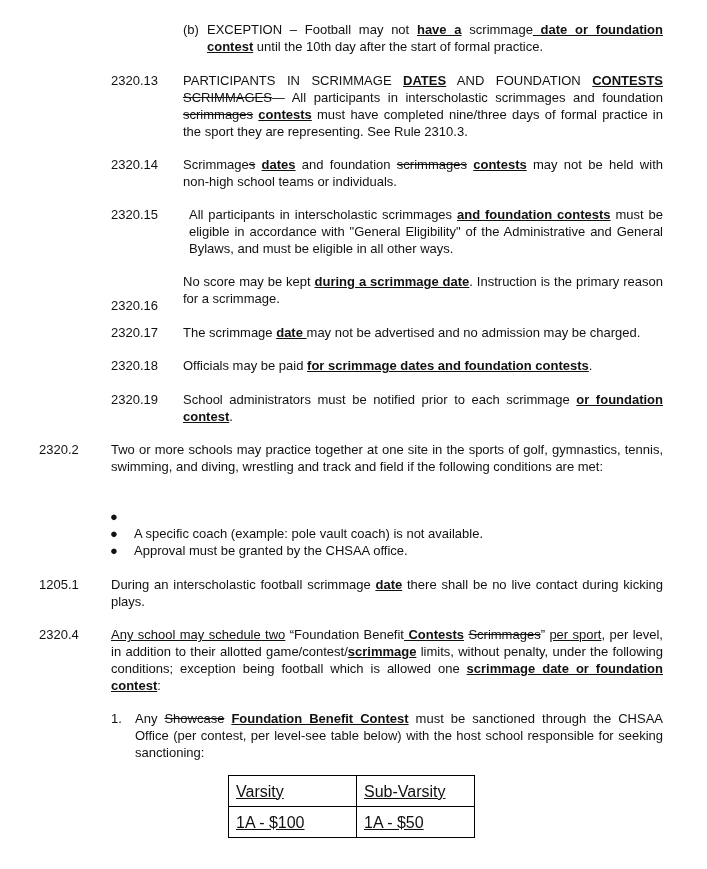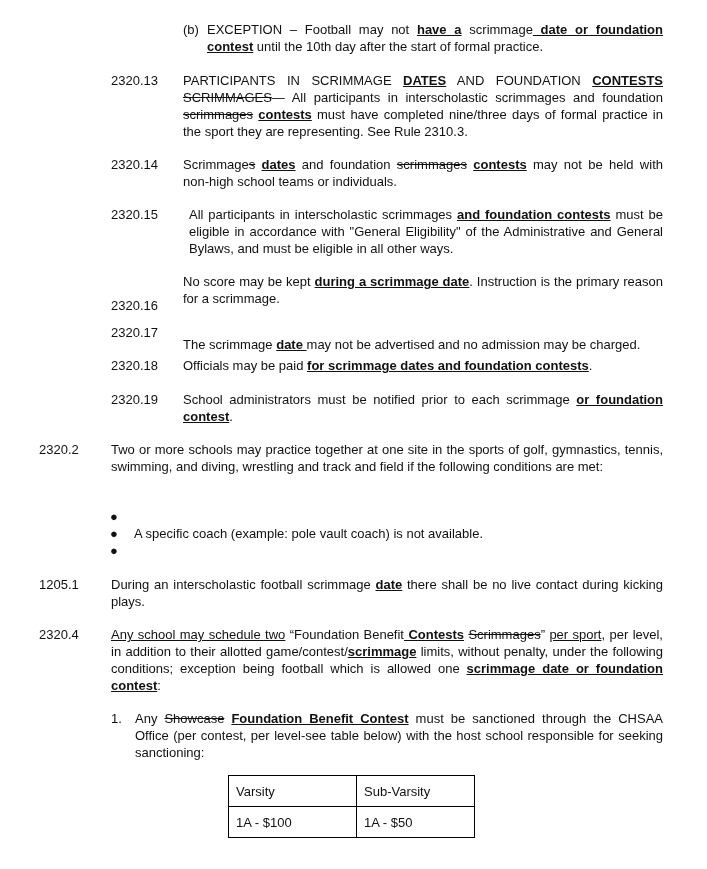--- a/index.html
+++ b/index.html
@@ -12,21 +12,21 @@
   .just { text-align: justify; }
   .num { position: absolute; }
   b.u, .bu { font-weight: bold; }
   .u { text-decoration: underline; }
   .s { text-decoration: line-through; }
   .para { position: absolute; }
   .bullet-list { position: absolute; left: 110px; top: 508px; width: 560px; margin: 0; padding: 0; list-style: none; }
   .bullet-list li { position: relative; padding-left: 24px; height: 17px; }
   .bullet-list li .dot { position: absolute; left: 0; top: 0; }
   table.fee { position: absolute; left: 228px; top: 775px; border-collapse: collapse; width: 247px; }
-  table.fee td { border: 1.5px solid #000; padding: 0 7px; height: 30px; font-size: 13px; vertical-align: middle; }
+  table.fee td { border: 1.5px solid #000; padding: 0 7px; height: 30px; font-size: 16px; vertical-align: middle; text-decoration: underline; }
   table.fee td:first-child { width: 113px; }
 </style>
 </head>
 <body>
 
 <div class="abs" style="left:183px; top:21px;">(b)</div>
 <div class="para just" style="left:207px; top:21px; width:456px;">
   <span>EXCEPTION – Football may not </span><b class="u">have a</b><span> scrimmage</span><b class="u"> date or foundation contest</b><span> until the 10th day after the start of formal practice.</span>
 </div>
 
@@ -44,40 +44,40 @@
 <div class="para just" style="left:189px; top:206px; width:474px;">
   <span>All participants in interscholastic scrimmages </span><b class="u">and foundation contests</b><span> must be eligible in accordance with "General Eligibility" of the Administrative and General Bylaws, and must be eligible in all other ways.</span>
 </div>
 
 <div class="num" style="left:111px; top:273px;margin-top:24px;">2320.16</div>
 <div class="para just" style="left:183px; top:273px; width:480px;">
   <span>No score may be kept </span><b class="u">during a scrimmage date</b><span>. Instruction is the primary reason for a scrimmage.</span>
 </div>
 
 <div class="num" style="left:111px; top:324px;">2320.17</div>
-<div class="para" style="left:183px; top:336px; width:480px;">
+<div class="para" style="left:183px; top:324px; width:480px;">
   <span>The scrimmage </span><b class="u">date </b><span>may not be advertised and no admission may be charged.</span>
 </div>
 
 <div class="num" style="left:111px; top:357px;">2320.18</div>
 <div class="para" style="left:183px; top:357px; width:480px;">
   <span>Officials may be paid </span><b class="u">for scrimmage dates and foundation contests</b><span>.</span>
 </div>
 
 <div class="num" style="left:111px; top:391px;">2320.19</div>
 <div class="para just" style="left:183px; top:391px; width:480px;">
   <span>School administrators must be notified prior to each scrimmage </span><b class="u">or foundation contest</b><span>.</span>
 </div>
 
 <div class="num" style="left:39px; top:441px;">2320.2</div>
 <div class="para just" style="left:111px; top:441px; width:552px;">Two or more schools may practice together at one site in the sports of golf, gymnastics, tennis, swimming, and diving, wrestling and track and field if the following conditions are met:</div>
 <ul class="bullet-list">
   <li><span class="dot">●</span></li>
   <li><span class="dot">●</span><span>A specific coach (example: pole vault coach) is not available.</span></li>
-  <li><span class="dot">●</span></li>
+  <li><span class="dot">●</span><span>Approval must be granted by the CHSAA office.</span></li>
 </ul>
 
 <div class="num" style="left:39px; top:576px;">1205.1</div>
 <div class="para just" style="left:111px; top:576px; width:552px;">
   <span>During an interscholastic football scrimmage </span><b class="u">date</b><span> there shall be no live contact during kicking plays.</span>
 </div>
 
 <div class="num" style="left:39px; top:626px;">2320.4</div>
 <div class="para just" style="left:111px; top:626px; width:552px;">
   <span class="u">Any school may schedule two</span><span> “Foundation Benefit</span><b class="u"> Contests</b><span> </span><span class="s">Scrimmages</span><span>” </span><span class="u">per sport</span><span>, per level, in addition to their allotted game/contest/</span><b class="u">scrimmage</b><span> limits, without penalty, under the following conditions; exception being football which is allowed one </span><b class="u">scrimmage date or foundation contest</b><span>:</span>

